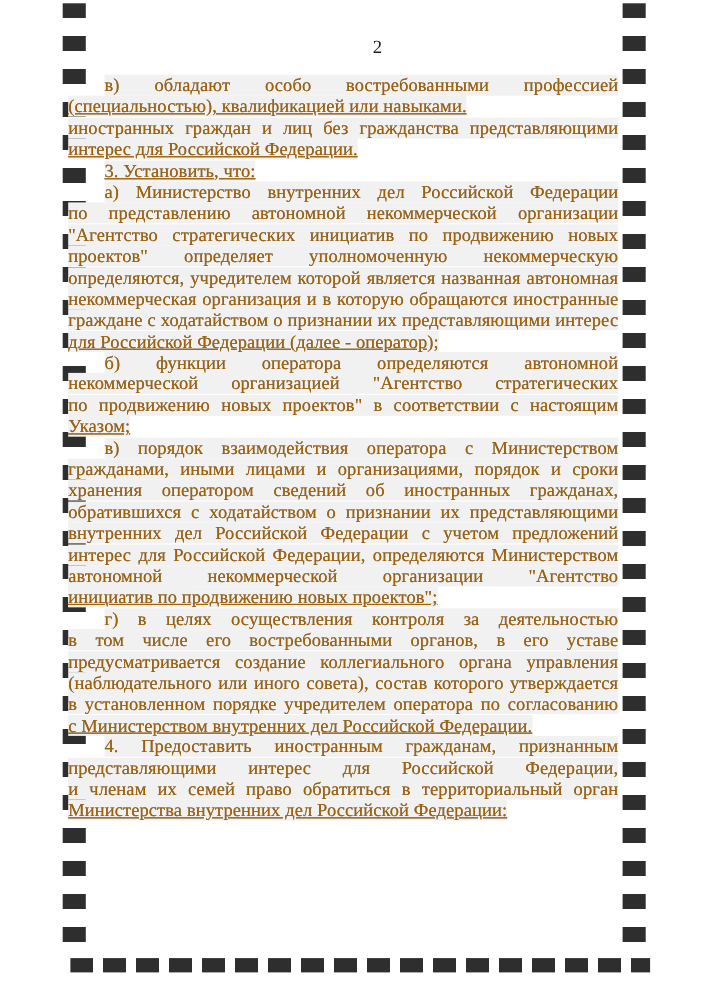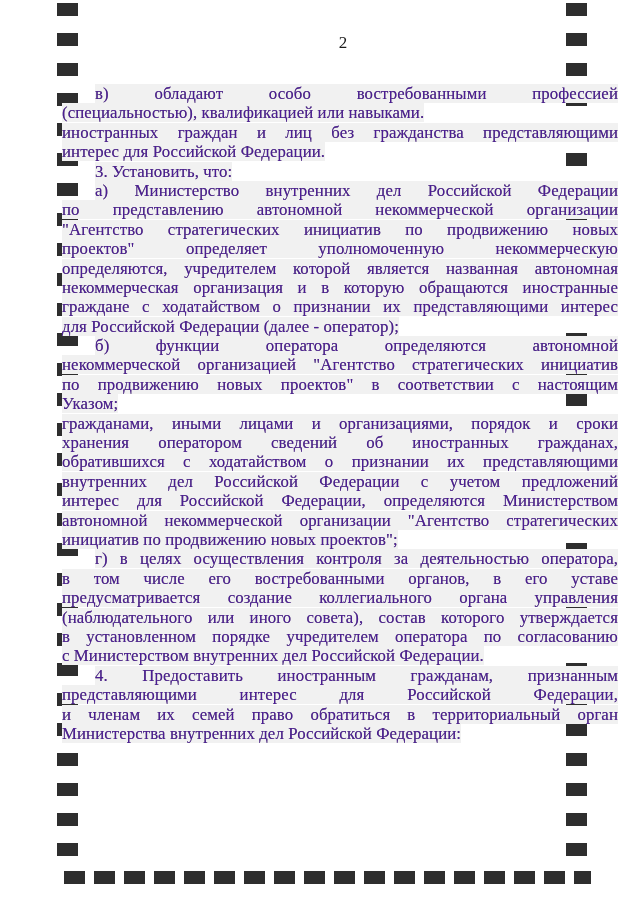--- a/index.html
+++ b/index.html
@@ -43,37 +43,37 @@
     top: 33px; left: 0;
     width: 100%;
     padding-left: 46px;
     box-sizing: border-box;
     text-align: center;
     font-size: 17px;
     color: #1b1b1b;
   }
   .textblock {
     position: absolute;
-    left: 62px; top: 84px;
-    width: 556px;
-    color: #4c1d95;
+    left: 62px; top: 68px;
+    width: 500px;
+    color: #a16207;
   }
   .para { margin: 0; padding: 0; }
   .line {
     height: 19.4px;
     line-height: 19.4px;
     font-size: 16.8px;
     letter-spacing: 0.1px;
     text-align: justify;
     text-align-last: justify;
     white-space: normal;
     text-shadow: 0 0 0.5px rgba(20,20,20,0.55);
   }
   .line.first { padding-left: 33px; }
-  .line.last  { text-align-last: left; }
+  .line.last  { text-align-last: left; text-decoration: underline; }
   .line > span { background: #f1f1f1; }
 </style>
 </head>
 <body>
 
 <div class="page">
   <div class="mark-col mark-left"></div>
   <div class="mark-col mark-right"></div>
   <div class="mark-bottom"></div>
 
@@ -101,20 +101,21 @@
         <div class="line"><span>граждане с ходатайством о признании их представляющими интерес</span></div>
         <div class="line last"><span>для Российской Федерации (далее - оператор);</span></div>
       </div>
       <div class="para">
         <div class="line first"><span>б)&nbsp;функции оператора определяются автономной</span></div>
         <div class="line"><span>некоммерческой организацией "Агентство стратегических инициатив</span></div>
         <div class="line"><span>по продвижению новых проектов" в соответствии с настоящим</span></div>
         <div class="line last"><span>Указом;</span></div>
       </div>
       <div class="para">
+        <div class="line first"><span>в)&nbsp;порядок взаимодействия оператора с Министерством</span></div>
         <div class="line"><span>гражданами, иными лицами и организациями, порядок и сроки</span></div>
         <div class="line"><span>хранения оператором сведений об иностранных гражданах,</span></div>
         <div class="line"><span>обратившихся с ходатайством о признании их представляющими</span></div>
         <div class="line"><span>внутренних дел Российской Федерации с учетом предложений</span></div>
         <div class="line"><span>интерес для Российской Федерации, определяются Министерством</span></div>
         <div class="line"><span>автономной некоммерческой организации "Агентство стратегических</span></div>
         <div class="line last"><span>инициатив по продвижению новых проектов";</span></div>
       </div>
       <div class="para">
         <div class="line first"><span>г)&nbsp;в целях осуществления контроля за деятельностью оператора,</span></div>

